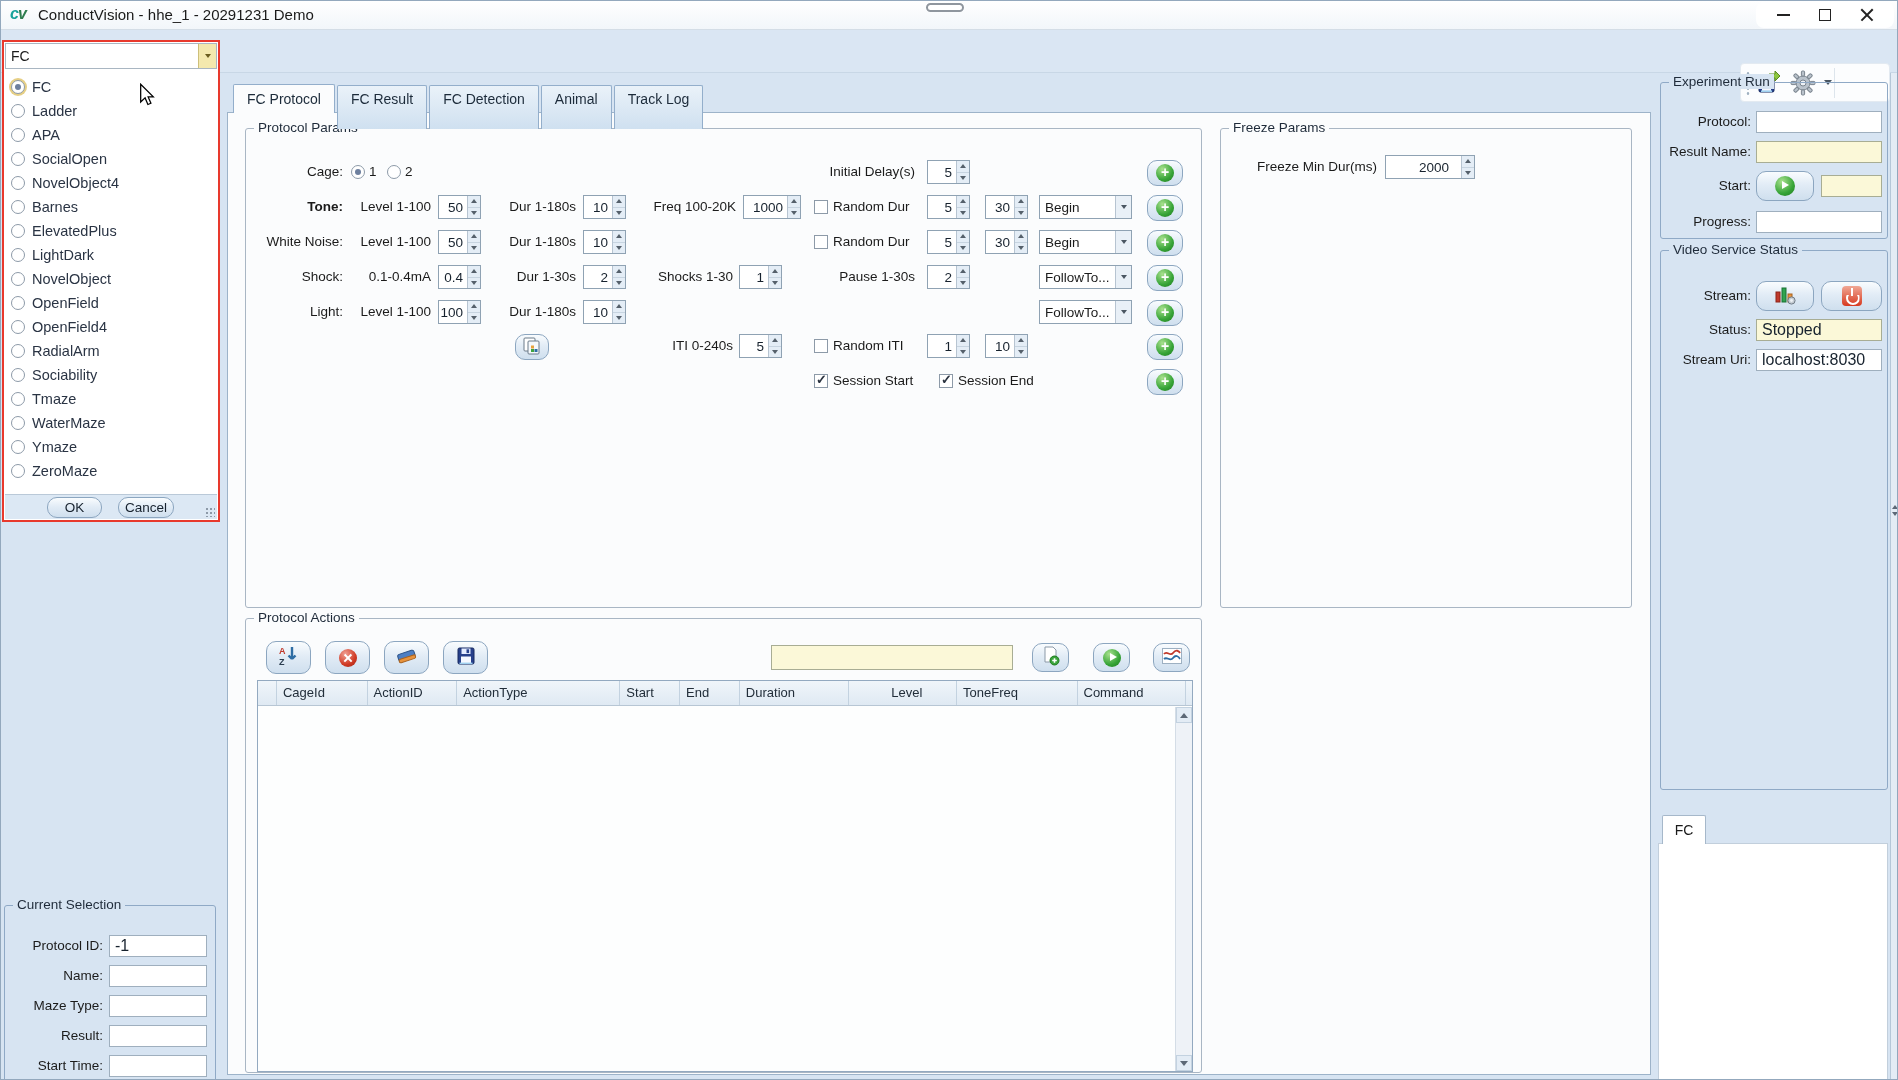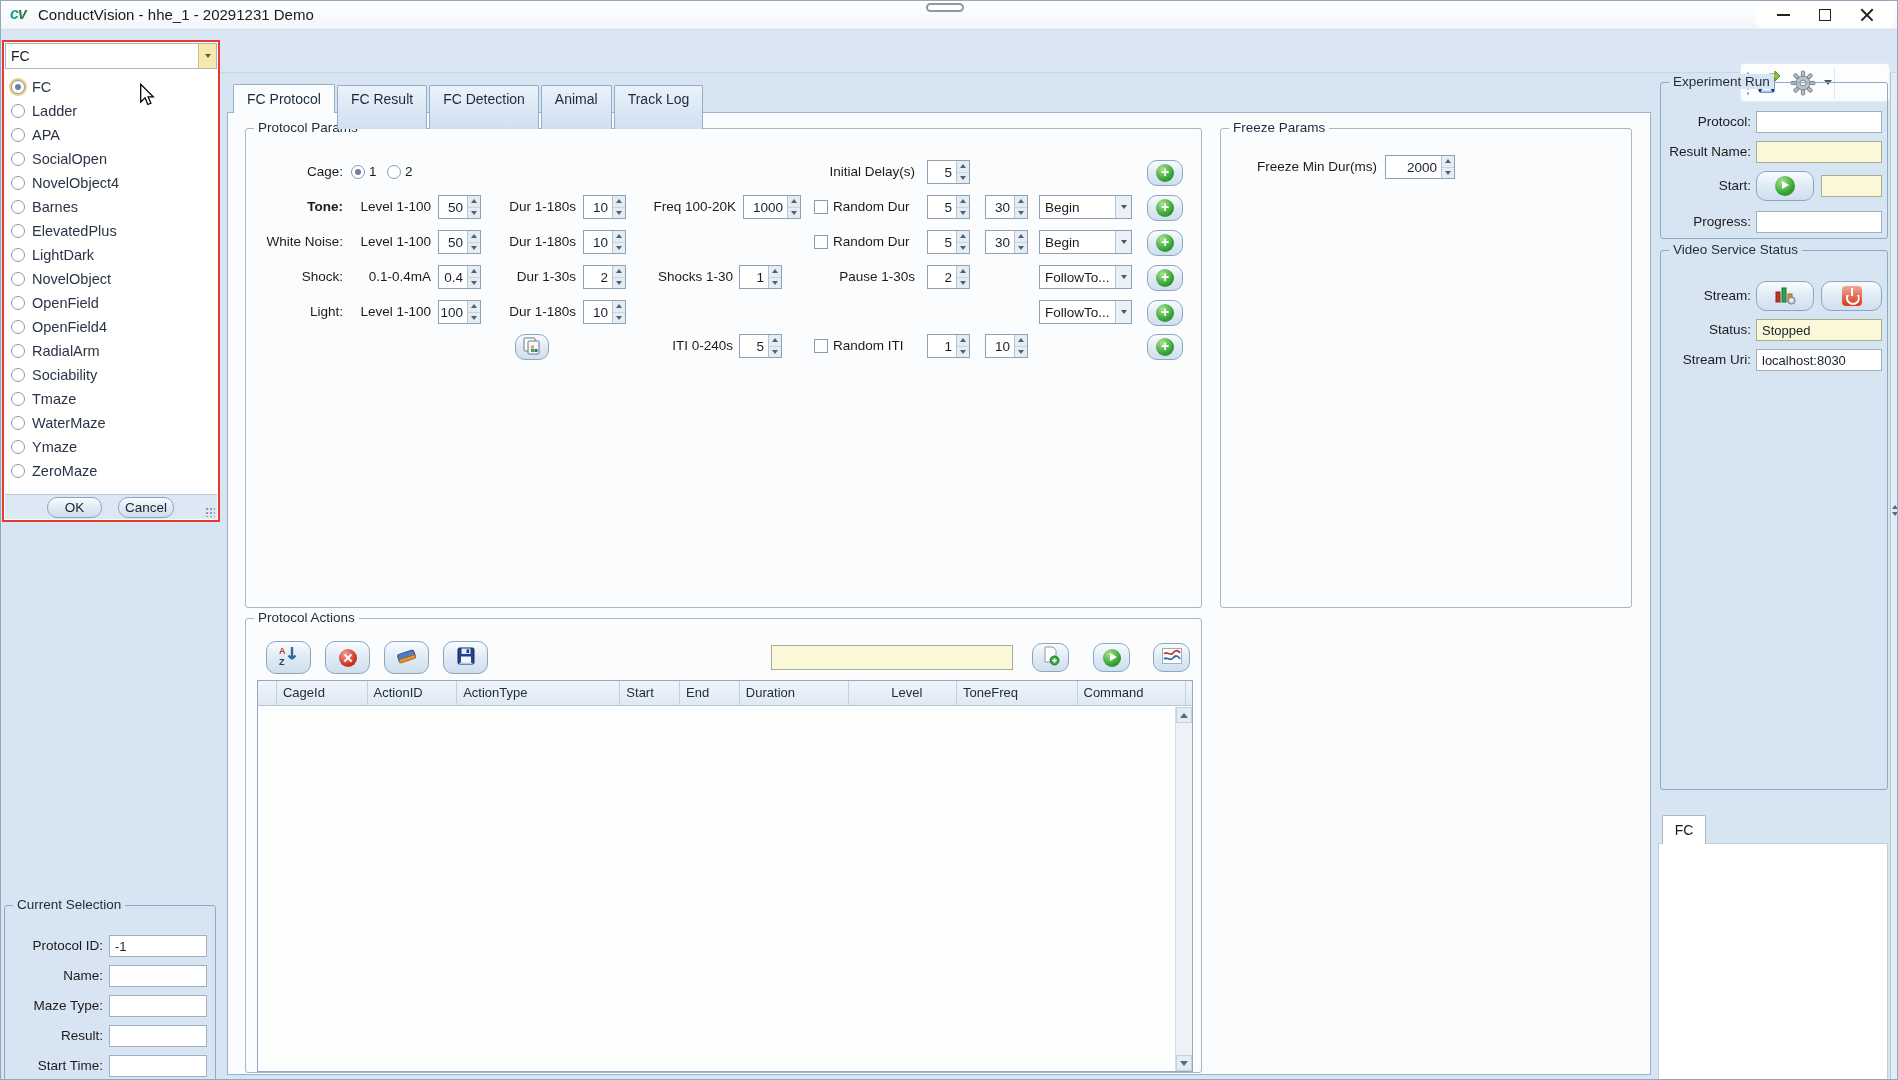--- a/index.html
+++ b/index.html
@@ -24,21 +24,21 @@
   
   .toolbar { position:absolute; left:0; top:30px; width:1898px; height:43px; background:#dae6f3; border-bottom:1px solid #c8d7e6; }
   .top-tool-group { position:absolute; left:1740px; top:33px; width:150px; height:39px; background:#fcfdfe; border:1px solid #e3eaf1; border-radius:4px; display:flex; align-items:center; }
   .grip-v { width:8px; height:26px; margin-left:3px; background:radial-gradient(circle,#9fb0c0 1px,transparent 1.6px); background-size:4px 5px; background-position:2px 1px; background-repeat:repeat-y; }
   .icon-btn { width:34px; height:32px; display:flex; align-items:center; justify-content:center; background:transparent; border:none; }
   .caret-dn { width:0; height:0; border-left:4px solid transparent; border-right:4px solid transparent; border-top:5px solid #4a5662; margin-left:4px; }
   .tool-sep { width:1px; height:30px; background:#dde5ec; margin:0 2px; }
 
   
   .btn { background:linear-gradient(#f9fcfe,#e2ecf6 45%,#cfdfee); border:1px solid #8ca6c0; border-radius:10px; font-family:inherit; font-size:13.5px; color:#17222e; }
-  .field { background:#fff; border:1px solid #9fafbe; height:22px; font-family:inherit; font-size:13px; padding:0 5px; color:#17222e; }
+  .field { background:#fff; border:1px solid #9fafbe; height:22px; font-family:inherit; font-size:16px; padding:0 5px; color:#17222e; }
   .field.yellow { background:#fbf8d8; border-color:#a8ad94; }
   .spin { display:inline-flex; height:24px; border:1px solid #8fa2b3; background:#fff; vertical-align:middle; }
   .spin-num { border:0; outline:0; min-width:0; flex:1; text-align:right; padding-right:4px; font-family:inherit; font-size:13.5px; color:#17222e; background:transparent; }
   .spin-btns { width:13px; display:flex; flex-direction:column; border-left:1px solid #b7c4d1; }
   .sbtn { flex:1; background:#e4edf6; position:relative; }
   .sbtn + .sbtn { border-top:1px solid #c7d4e0; }
   .sbtn::after { content:""; position:absolute; left:50%; top:50%; transform:translate(-50%,-50%); border-left:3px solid transparent; border-right:3px solid transparent; }
   .sbtn.up::after { border-bottom:4px solid #55606b; }
   .sbtn.dn::after { border-top:4px solid #55606b; }
   .dd { display:inline-flex; height:24px; border:1px solid #8fa2b3; background:#fff; align-items:center; }
@@ -465,27 +465,34 @@
       <span class="spin" style="left:739px;width:43px;">
           <input class="spin-num" value="10" style="">
           <span class="spin-btns">
             <span class="sbtn up"></span>
             <span class="sbtn dn"></span>
           </span>
         </span>
       <button class="btn" style="left:901px;width:36px;height:26px;"><span class="ball plus" style="vertical-align:middle;"></span></button>
     </div>
 
+    <div class="row" style="left:0;top:240px;width:957px;">
+      <span class="cb on" style="left:568px;top:5px;"></span>
+      <span class="rowlbl" style="left:587px;width:100px;">Session Start</span>
+      <span class="cb on" style="left:693px;top:5px;"></span>
+      <span class="rowlbl" style="left:712px;width:100px;">Session End</span>
+      <button class="btn" style="left:901px;width:36px;height:26px;"><span class="ball plus" style="vertical-align:middle;"></span></button>
+    </div>
   </div>
 
   <div class="group" style="left:992px;top:15px;width:412px;height:480px;">
     <span class="gtitle">Freeze Params</span>
     <div class="row" style="left:14px;top:26px;width:390px;">
       <span class="rowlbl lblr" style="left:0;width:142px;">Freeze Min Dur(ms)</span>
-      <span class="spin" style="left:150px;width:70px;">
+      <span class="spin" style="left:150px;width:90px;gap:8px;">
           <input class="spin-num" value="2000" style="">
           <span class="spin-btns">
             <span class="sbtn up"></span>
             <span class="sbtn dn"></span>
           </span>
         </span>
     </div>
   </div>
 
   <div class="group" style="left:17px;top:505px;width:957px;height:455px;">

